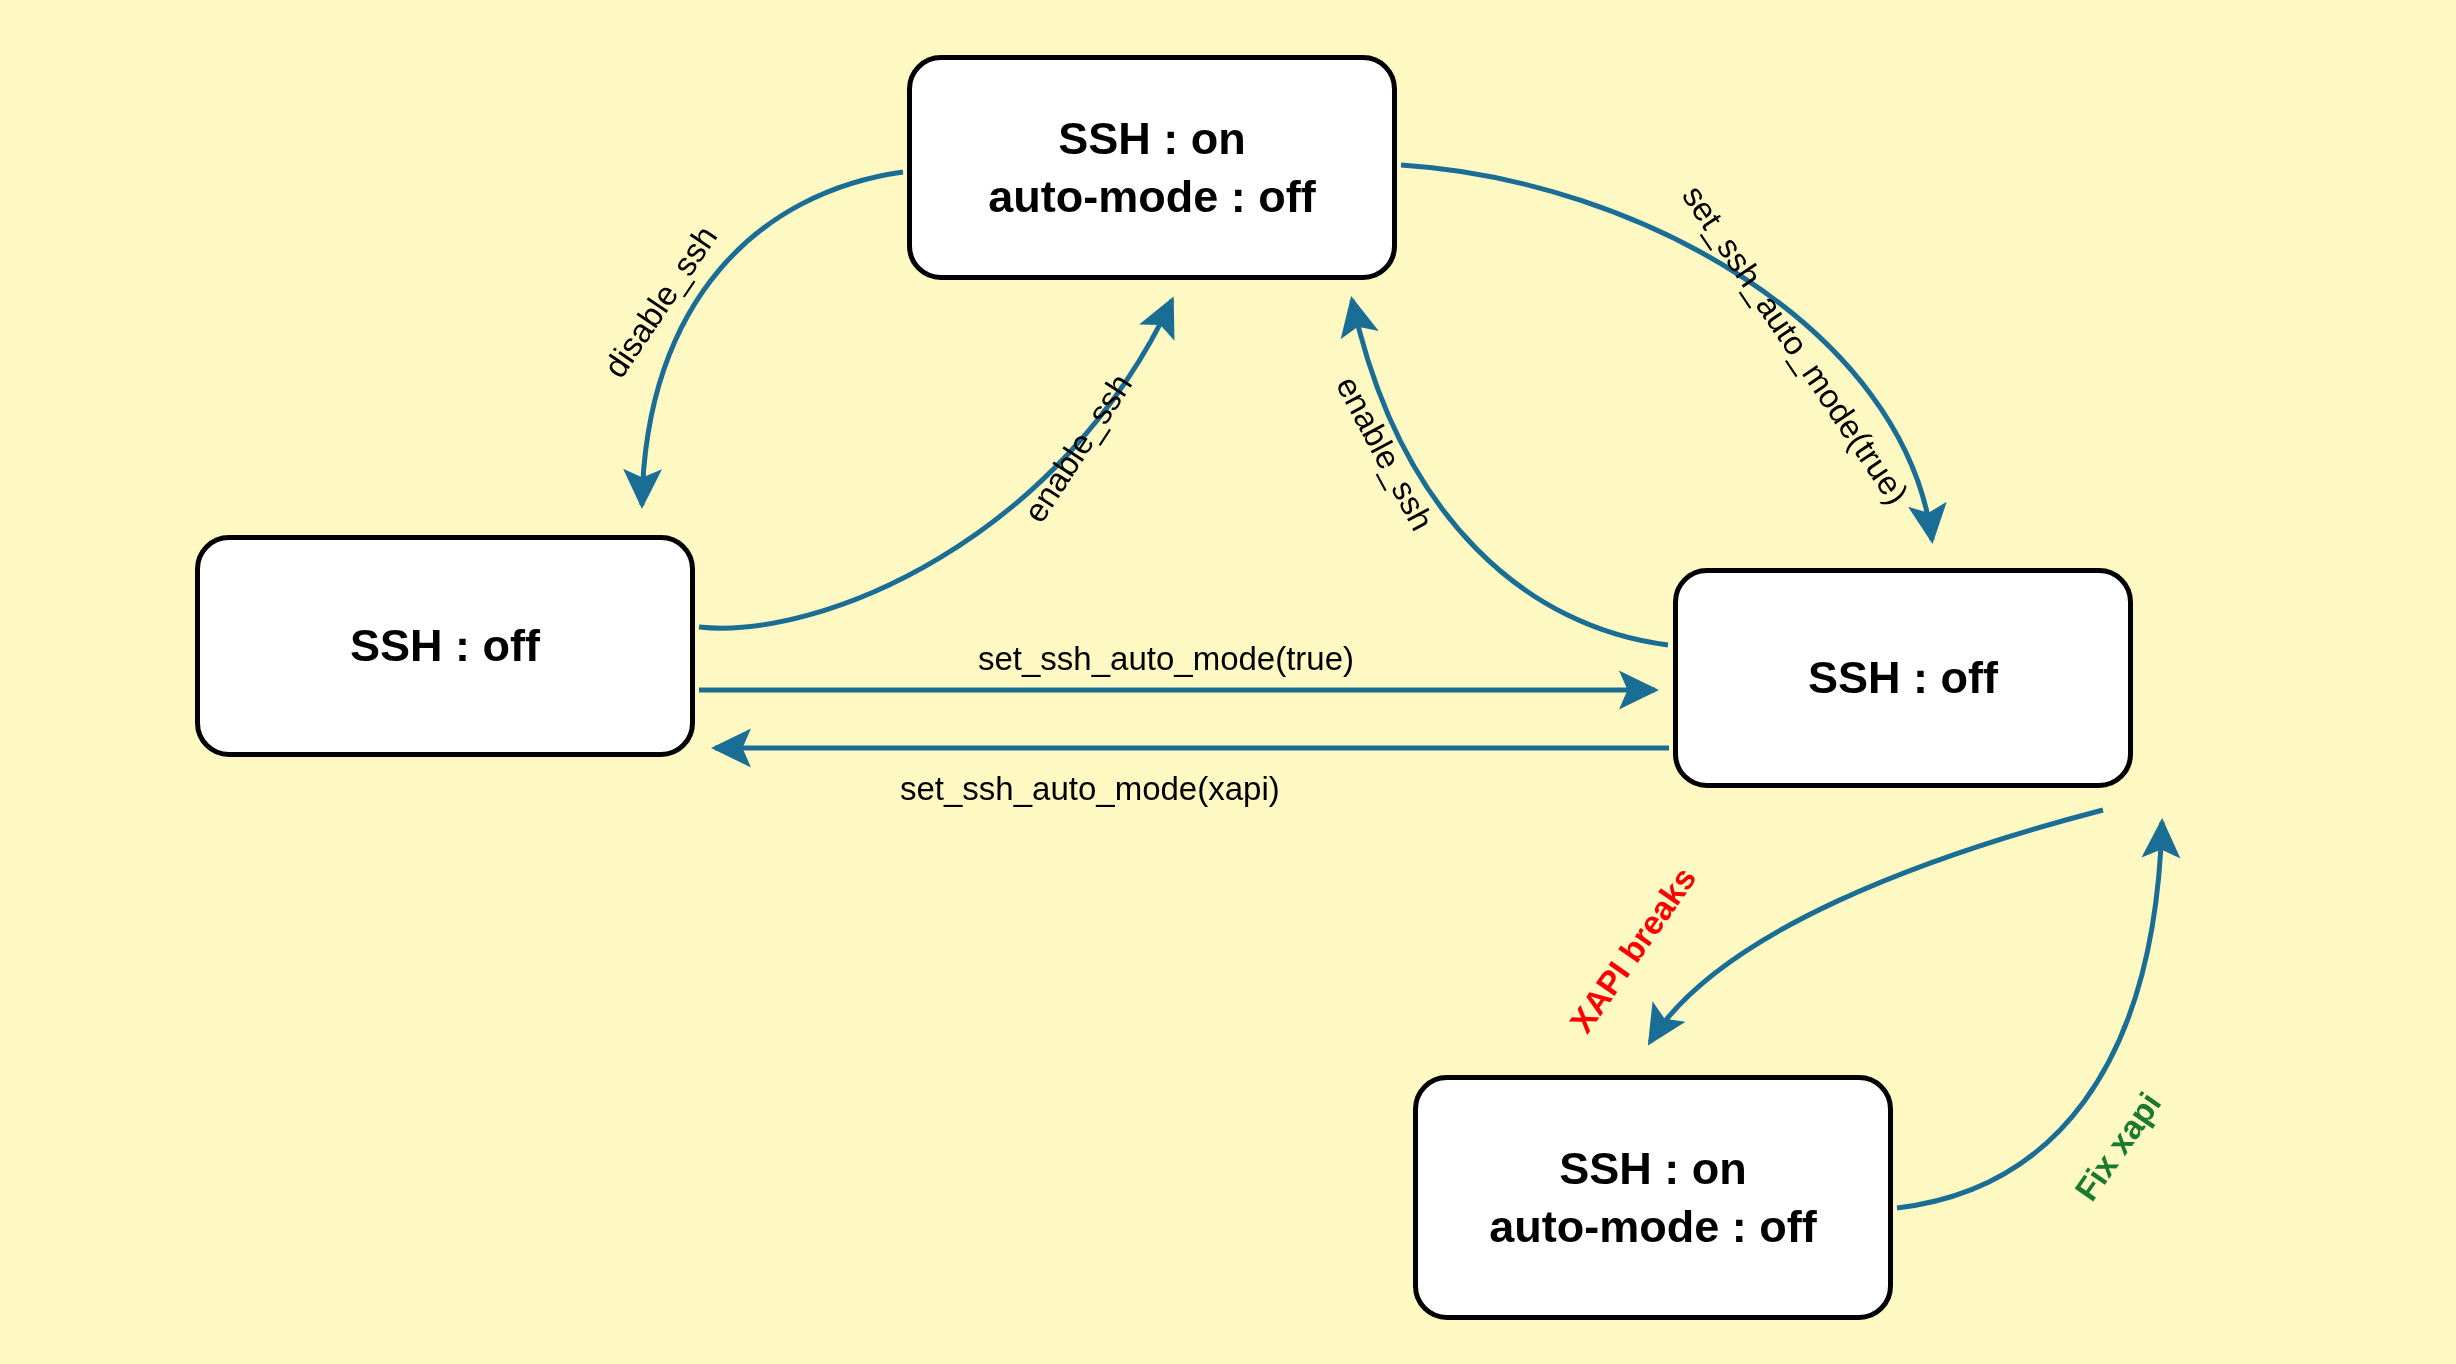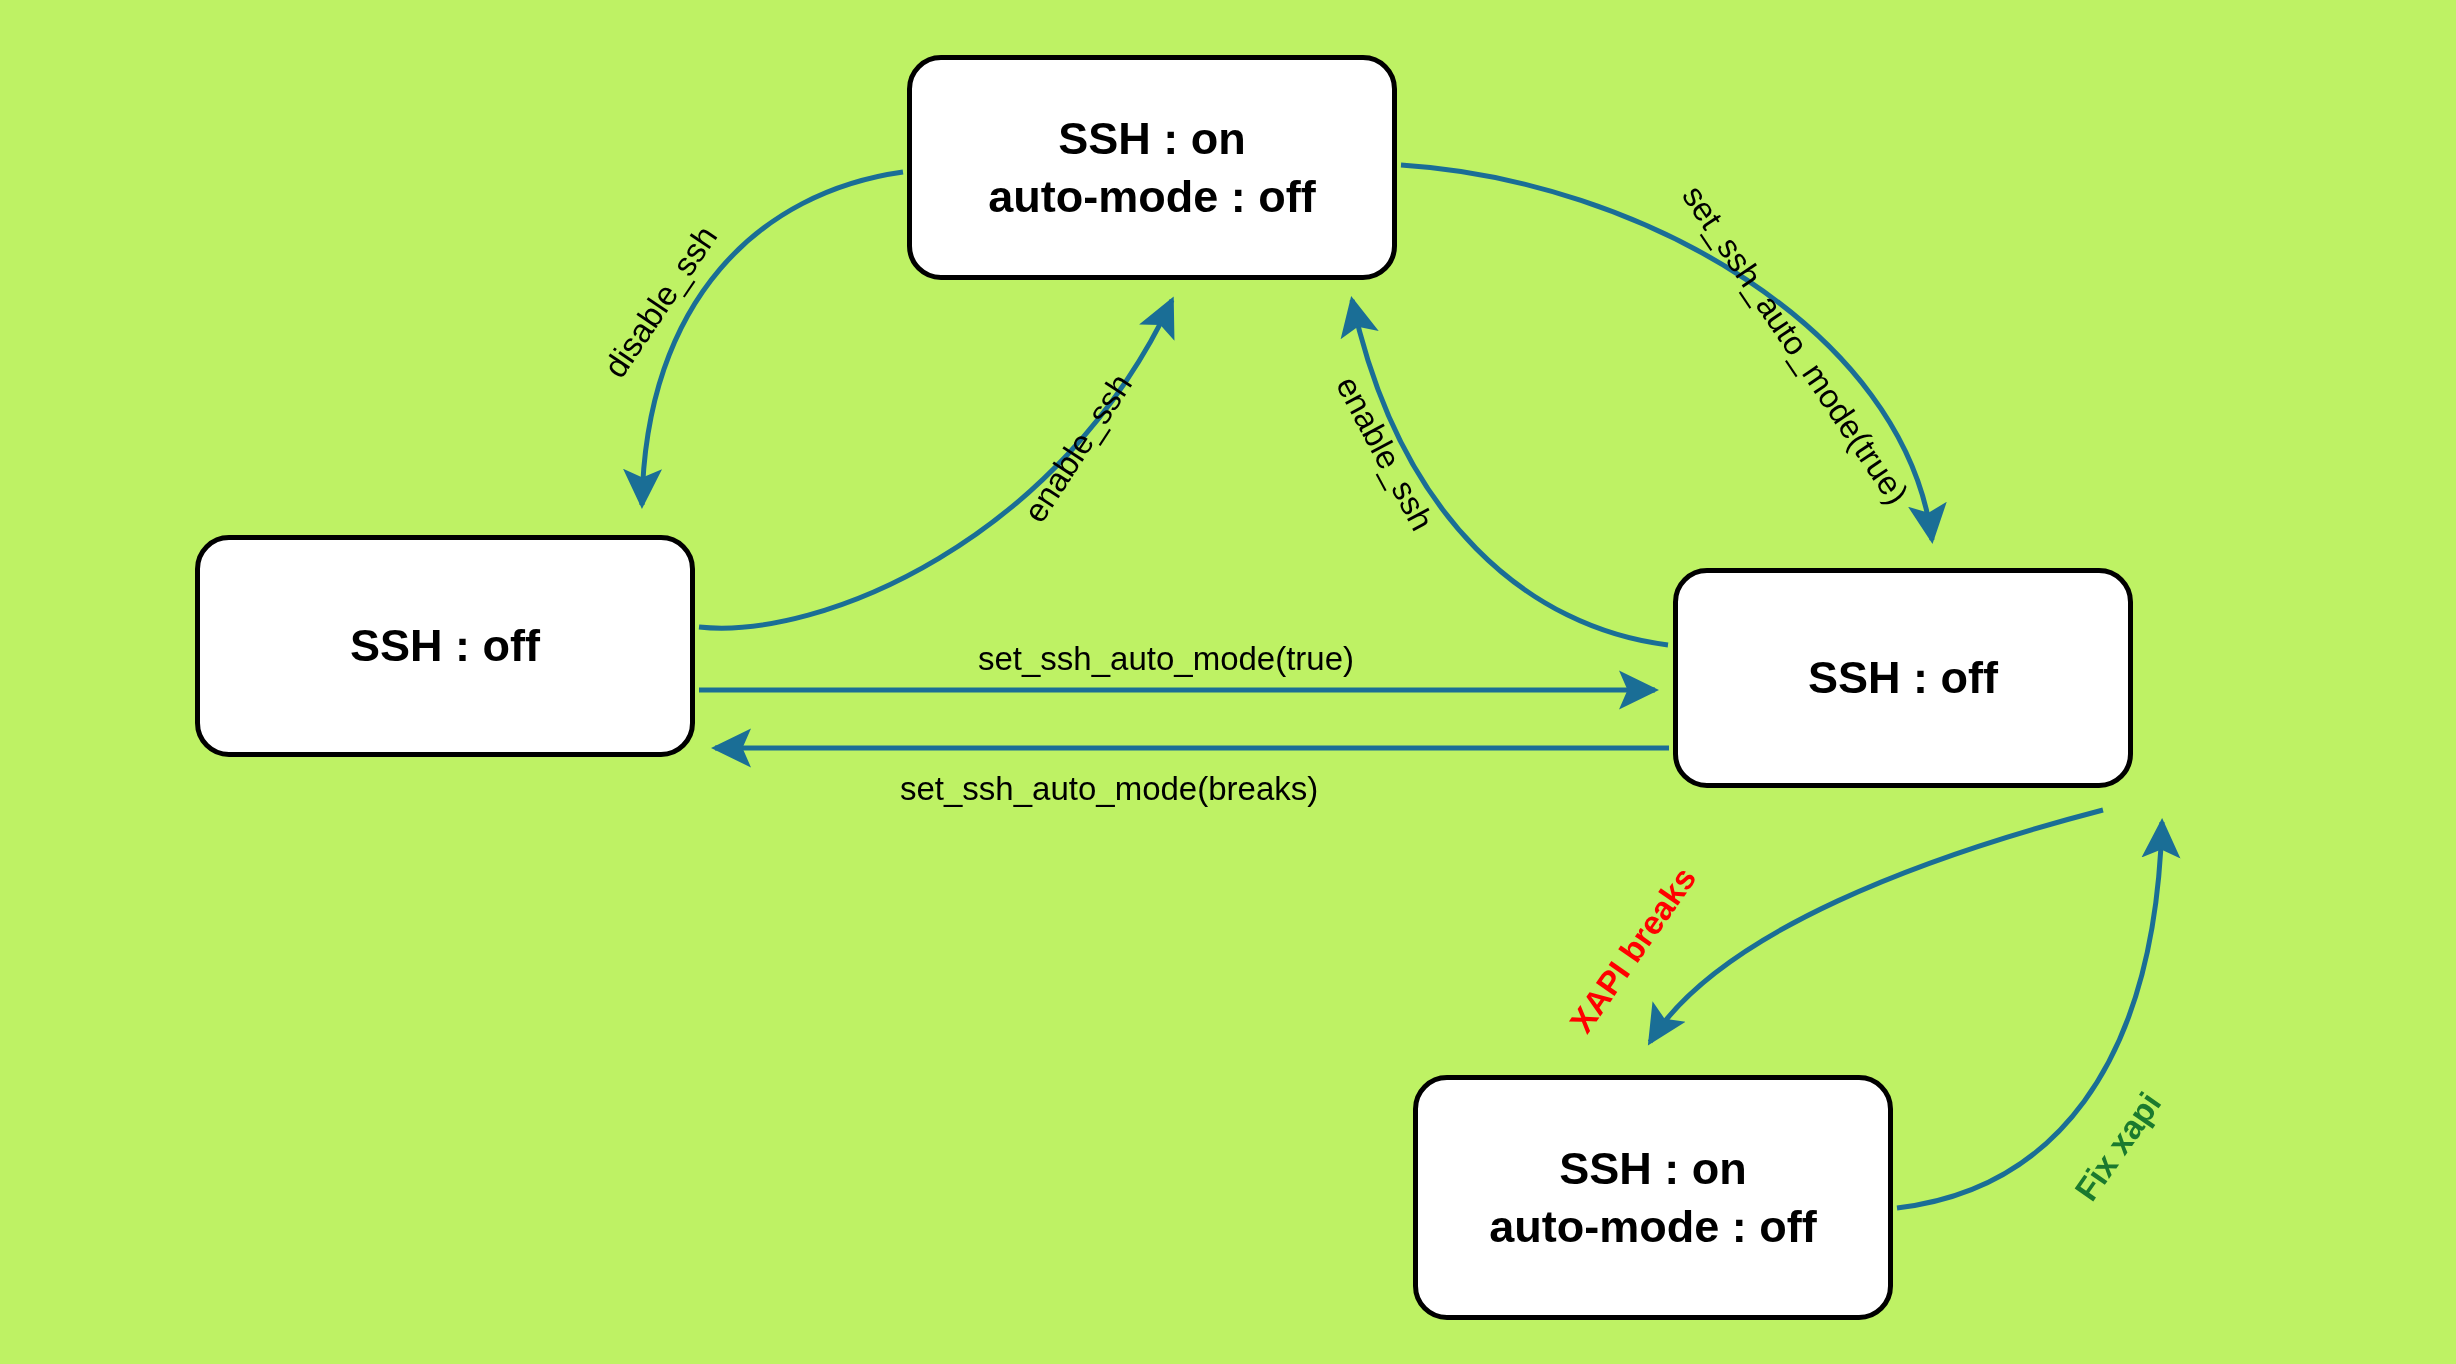--- a/index.html
+++ b/index.html
@@ -4,21 +4,21 @@
 <style>
   html, body {
     margin: 0;
     padding: 0;
     background: #ffffff;
   }
   #canvas {
     position: relative;
     width: 2456px;
     height: 1364px;
-    background: #bef264;
+    background: #fef9c3;
     overflow: hidden;
     font-family: "Liberation Sans", sans-serif;
   }
   svg.edges {
     position: absolute;
     left: 0;
     top: 0;
     width: 2456px;
     height: 1364px;
   }
@@ -105,19 +105,19 @@
   <span class="edge-label" style="left:612px; top:355px; transform:rotate(-56deg); color:#000000;">disable_ssh</span>
 
   <span class="edge-label" style="left:1690px; top:170px; transform:rotate(56deg); color:#000000;">set_ssh_auto_mode(true)</span>
 
   <span class="edge-label" style="left:1032px; top:500px; transform:rotate(-57deg); color:#000000;">enable_ssh</span>
 
   <span class="edge-label" style="left:1345px; top:360px; transform:rotate(62deg); color:#000000;">enable_ssh</span>
 
   <span class="edge-label flat" style="left:978px; top:640px; color:#000000;">set_ssh_auto_mode(true)</span>
 
-  <span class="edge-label flat" style="left:900px; top:770px; color:#000000;">set_ssh_auto_mode(breaks)</span>
+  <span class="edge-label flat" style="left:900px; top:770px; color:#000000;">set_ssh_auto_mode(xapi)</span>
 
   <span class="edge-label bold" style="left:1578px; top:1010px; transform:rotate(-55deg); color:#ff0000;">XAPI breaks</span>
 
   <span class="edge-label bold" style="left:2083px; top:1178px; transform:rotate(-55deg); color:#1a7a2e;">Fix xapi</span>
 
 </div>
 
 </body></html>

